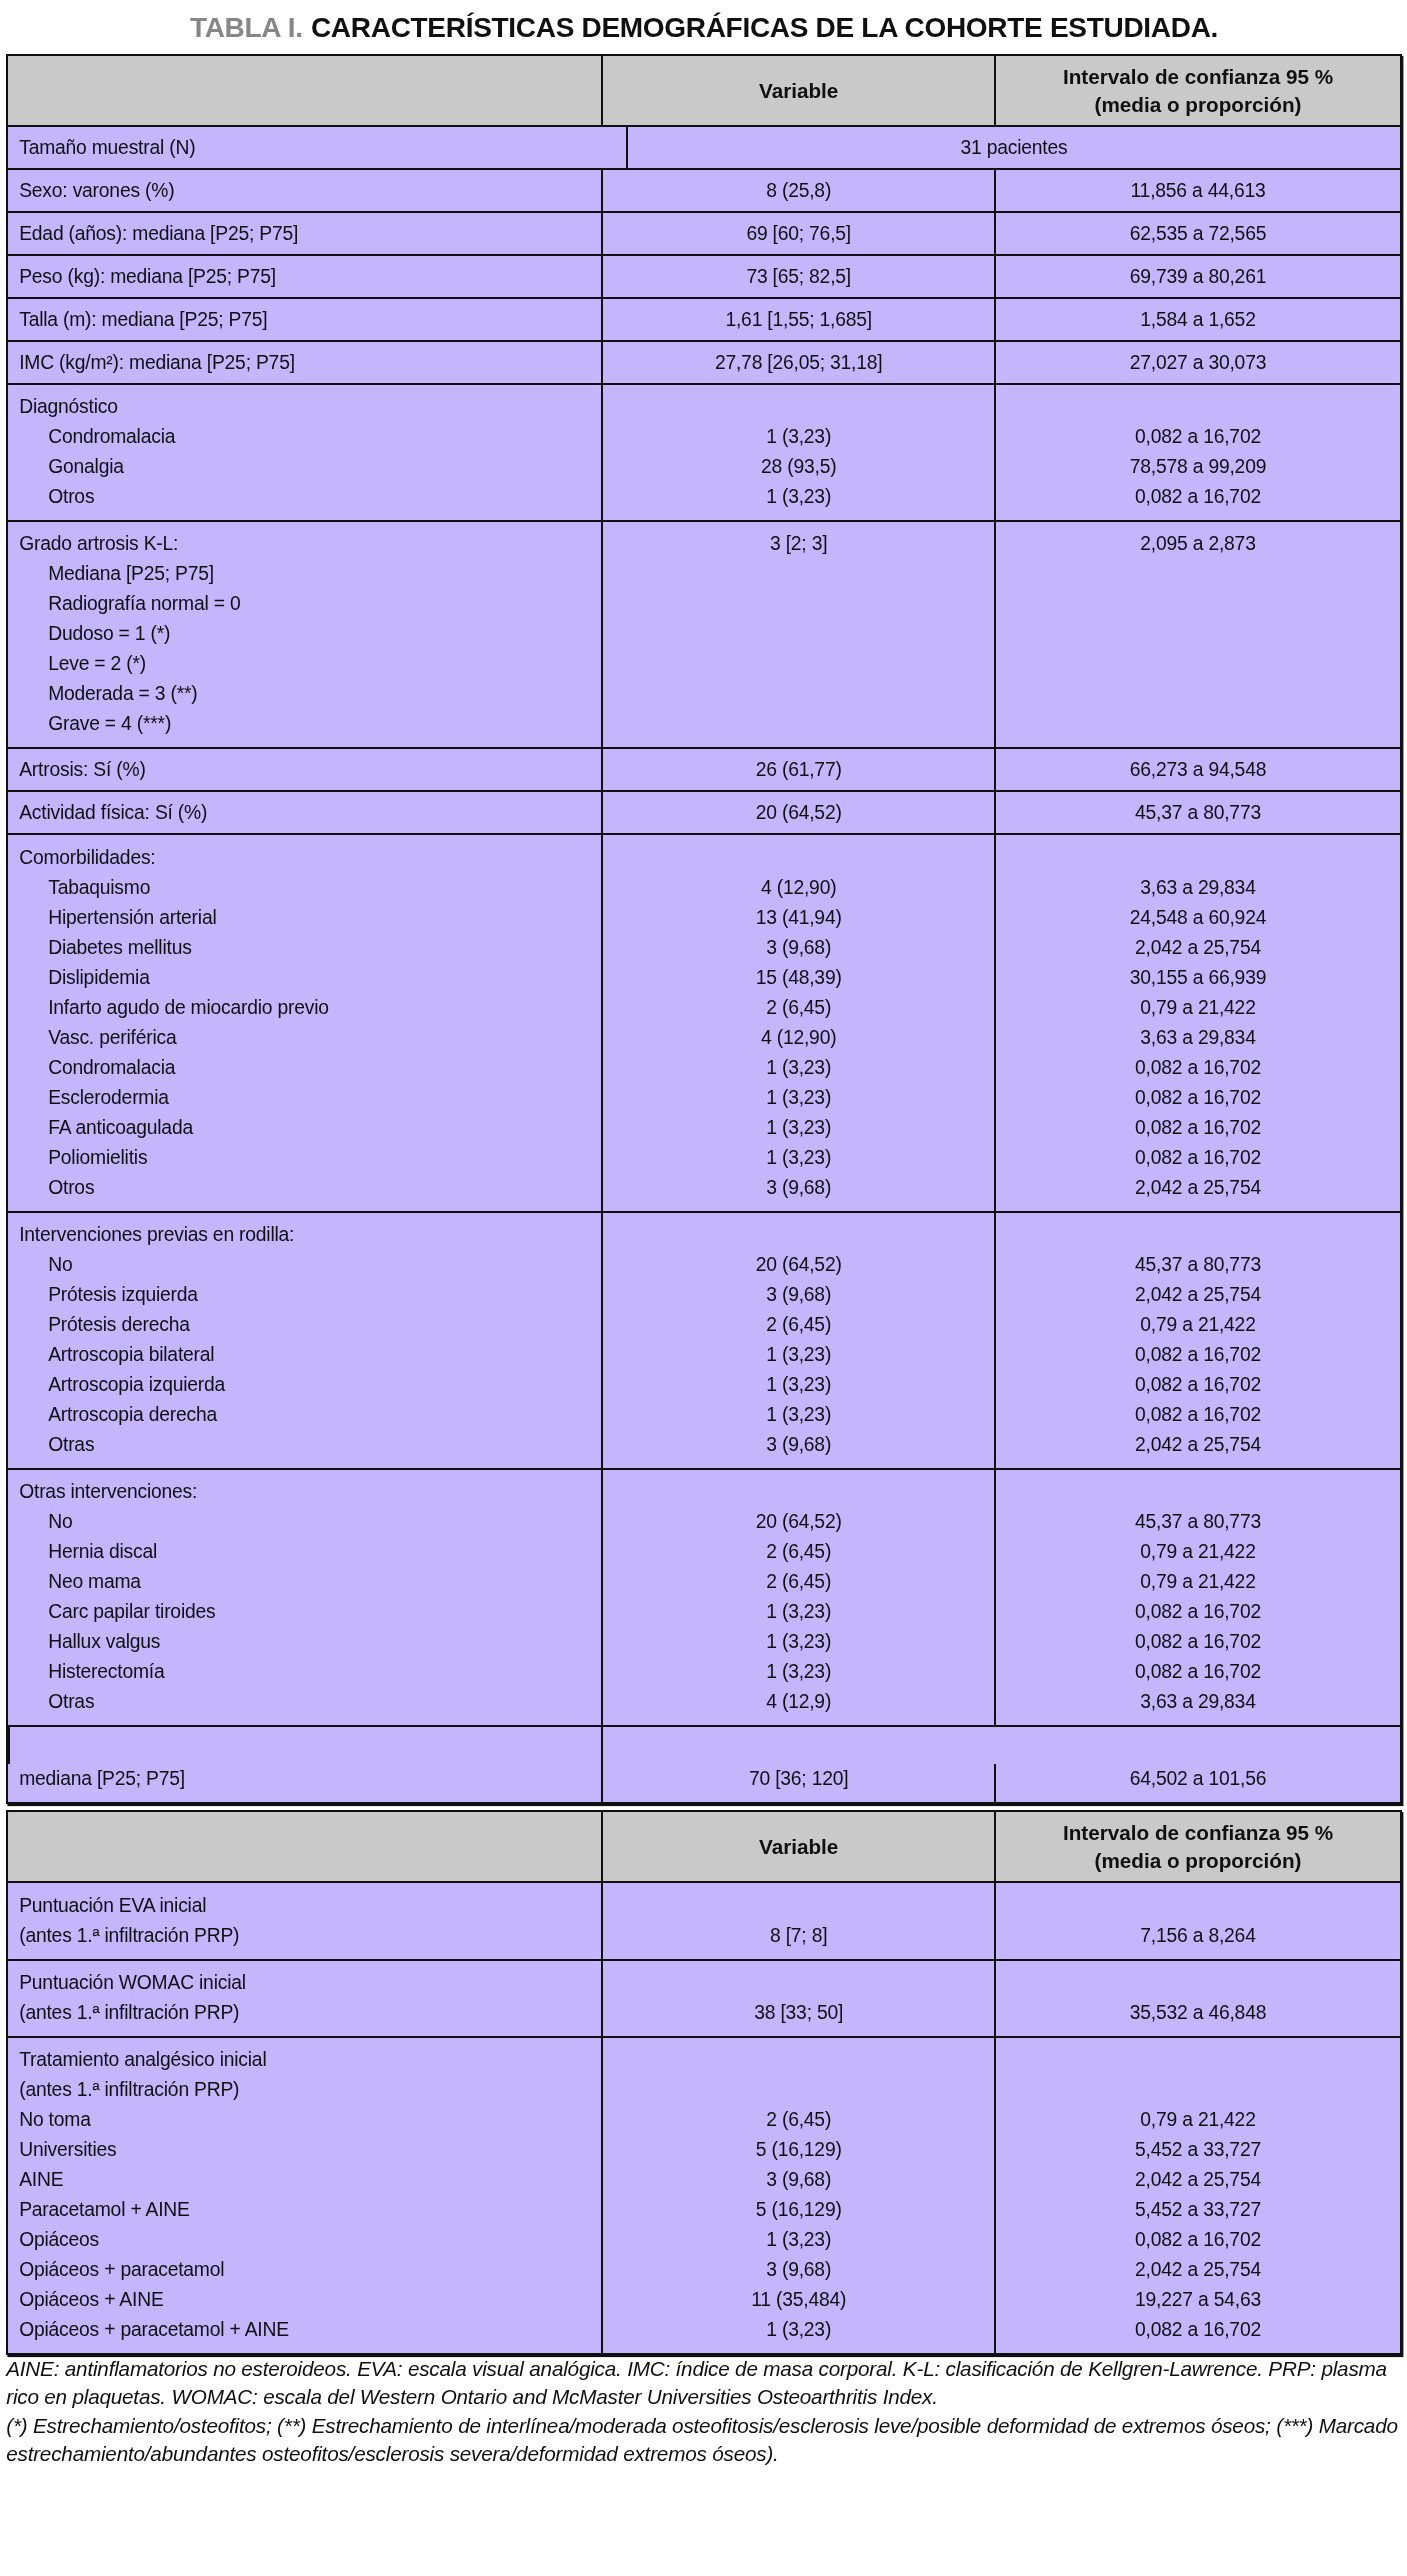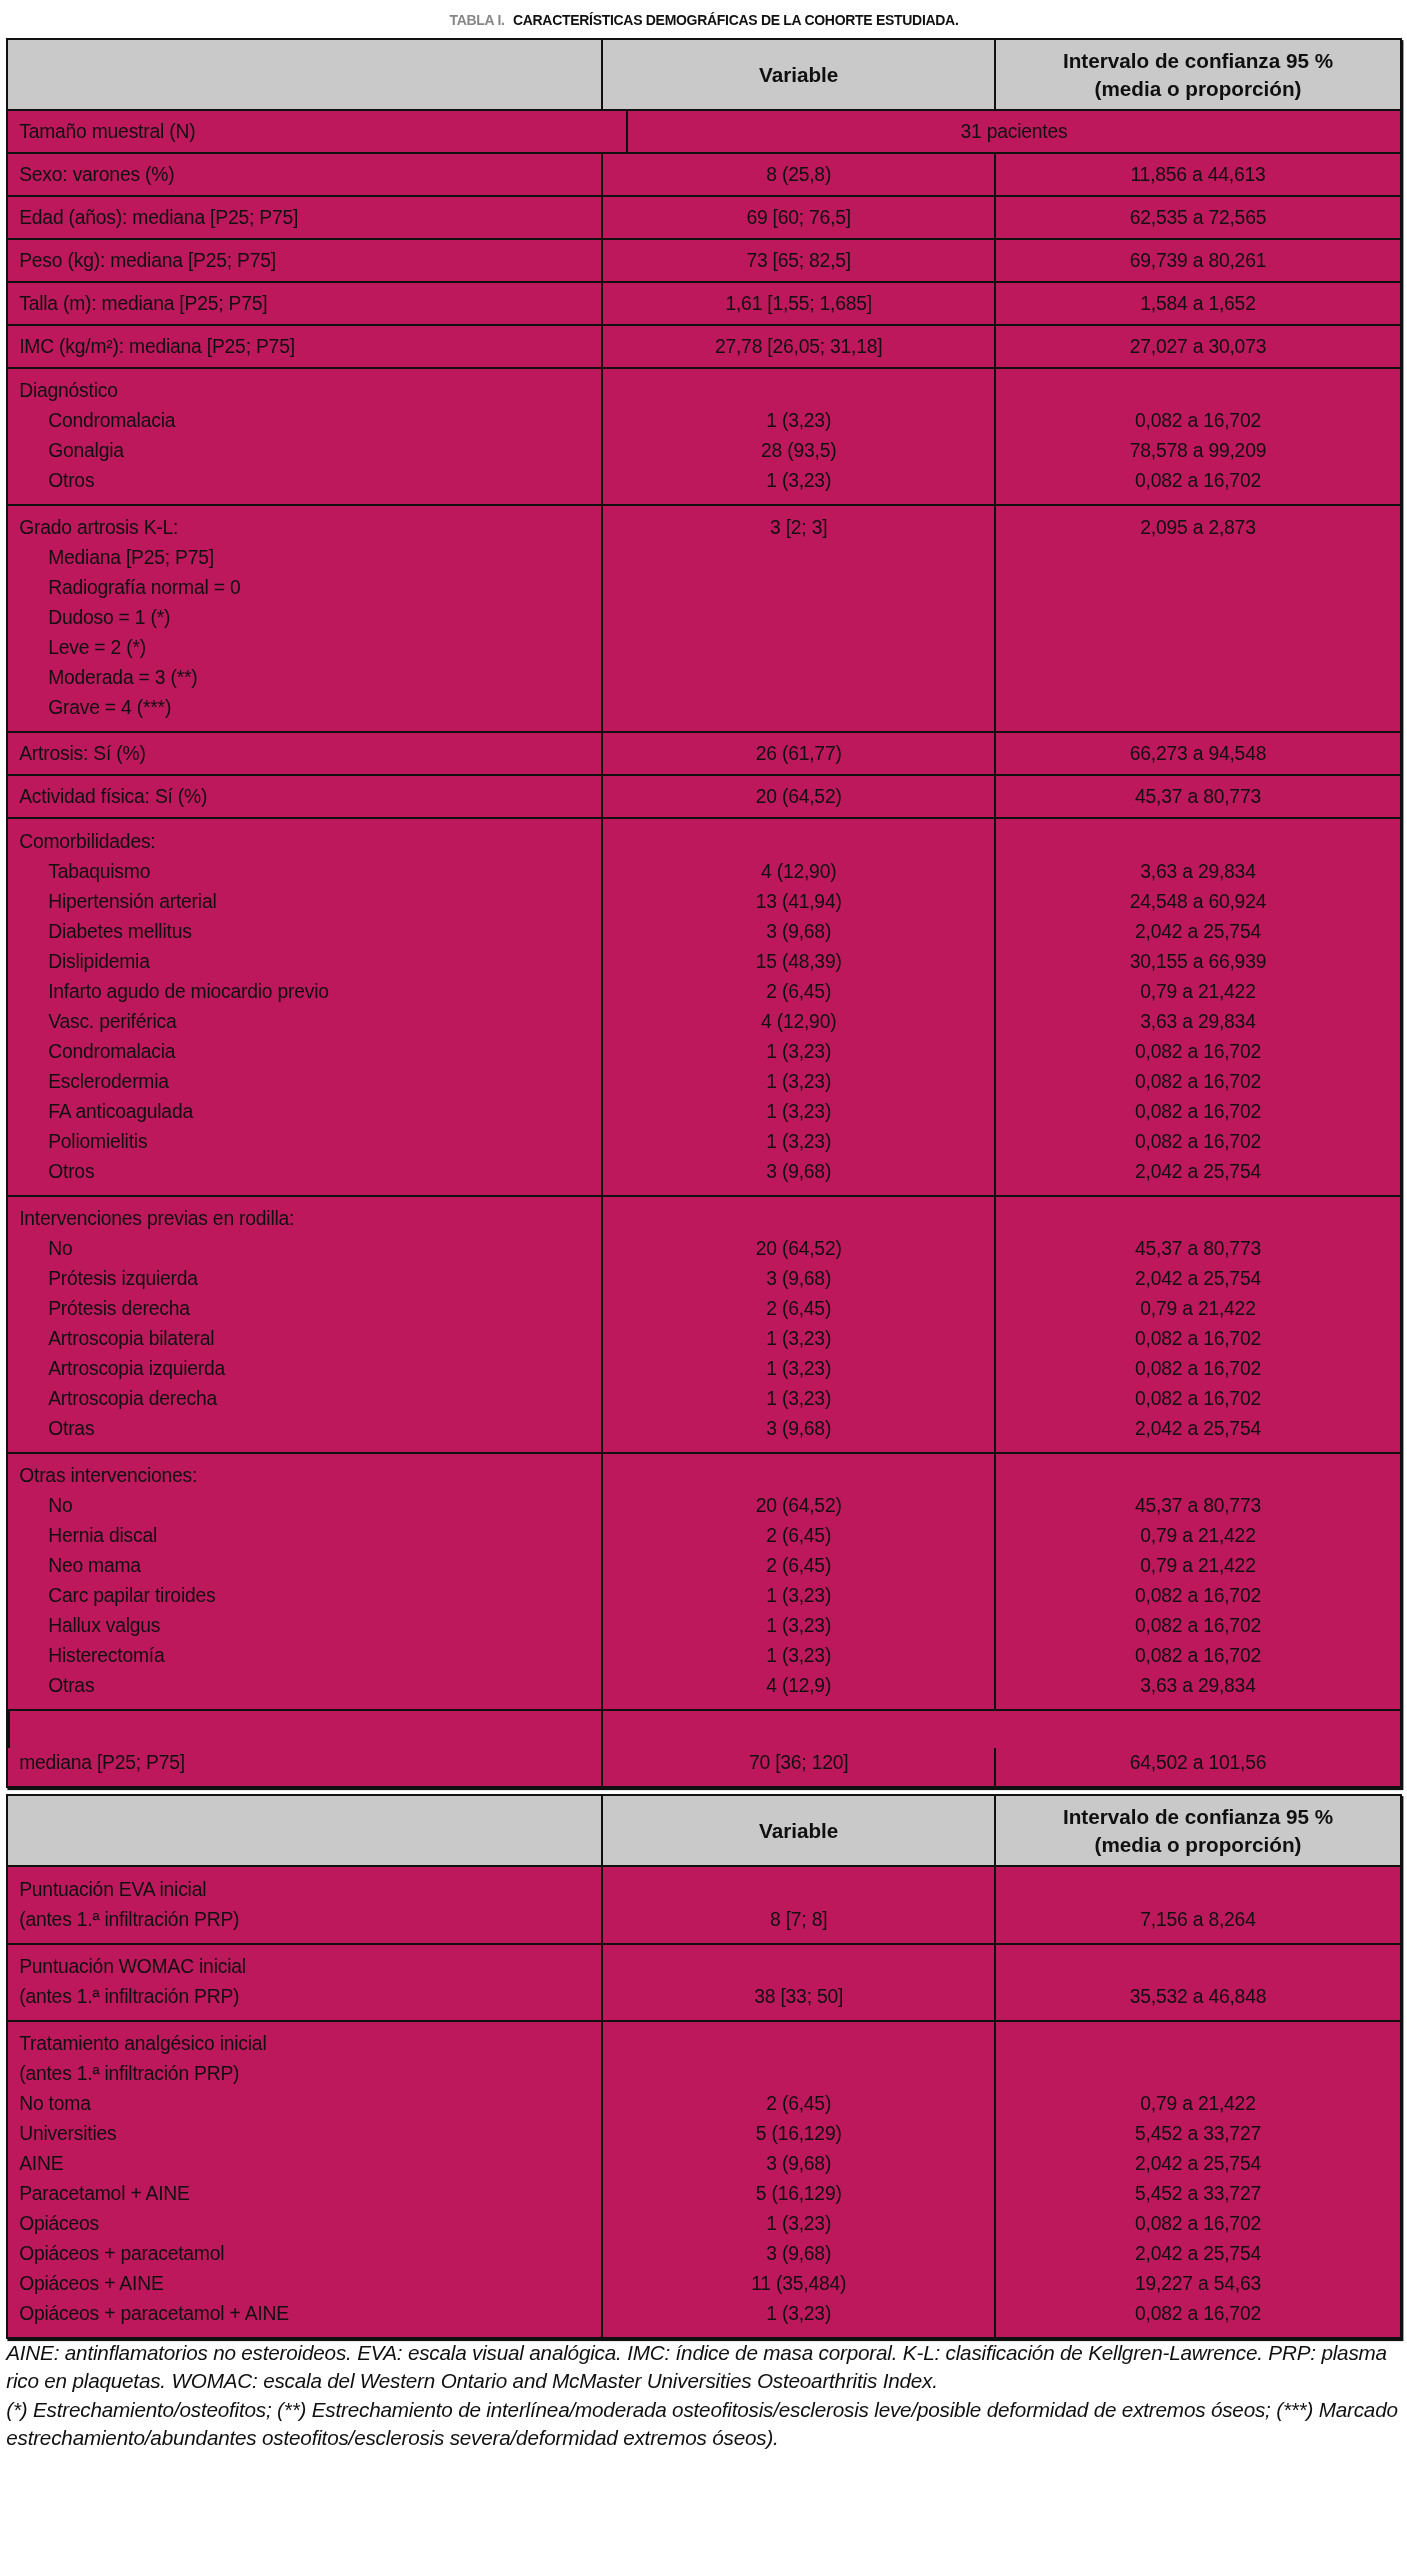--- a/index.html
+++ b/index.html
@@ -8,32 +8,32 @@
     background: #ffffff;
     overflow: hidden;
     font-family: "Liberation Sans", "DejaVu Sans", sans-serif;
     color: #101010;
   }
   .page { padding: 6.9px 6.2px 0 6.2px; }
 
   .title {
     text-align: center;
     font-weight: bold;
-    font-size: 14px;
+    font-size: 28px;
     letter-spacing: -0.3px;
     margin: 5.5px 0 9.7px 0;
     white-space: nowrap;
   }
   .title .t-label { color: var(--title-gray, #878787); margin-right: 8.3px; }
   .title .t-rest  { color: #101010; }
 
   .table {
     border: 2.1px solid var(--bd, #101010);
     box-shadow: 1.4px 2.1px 0 0 var(--bd, #101010);
-    background: #be185d;
+    background: #c4b5fd;
   }
   .table + .table { margin-top: 6.2px; }
 
   .t-header {
     display: grid;
     grid-template-columns: 593px 393px 1fr;
     background: var(--hbg, #c9c9c9);
     border-bottom: 2.8px solid var(--bd, #101010);
     min-height: 69px;
     font-weight: bold;

